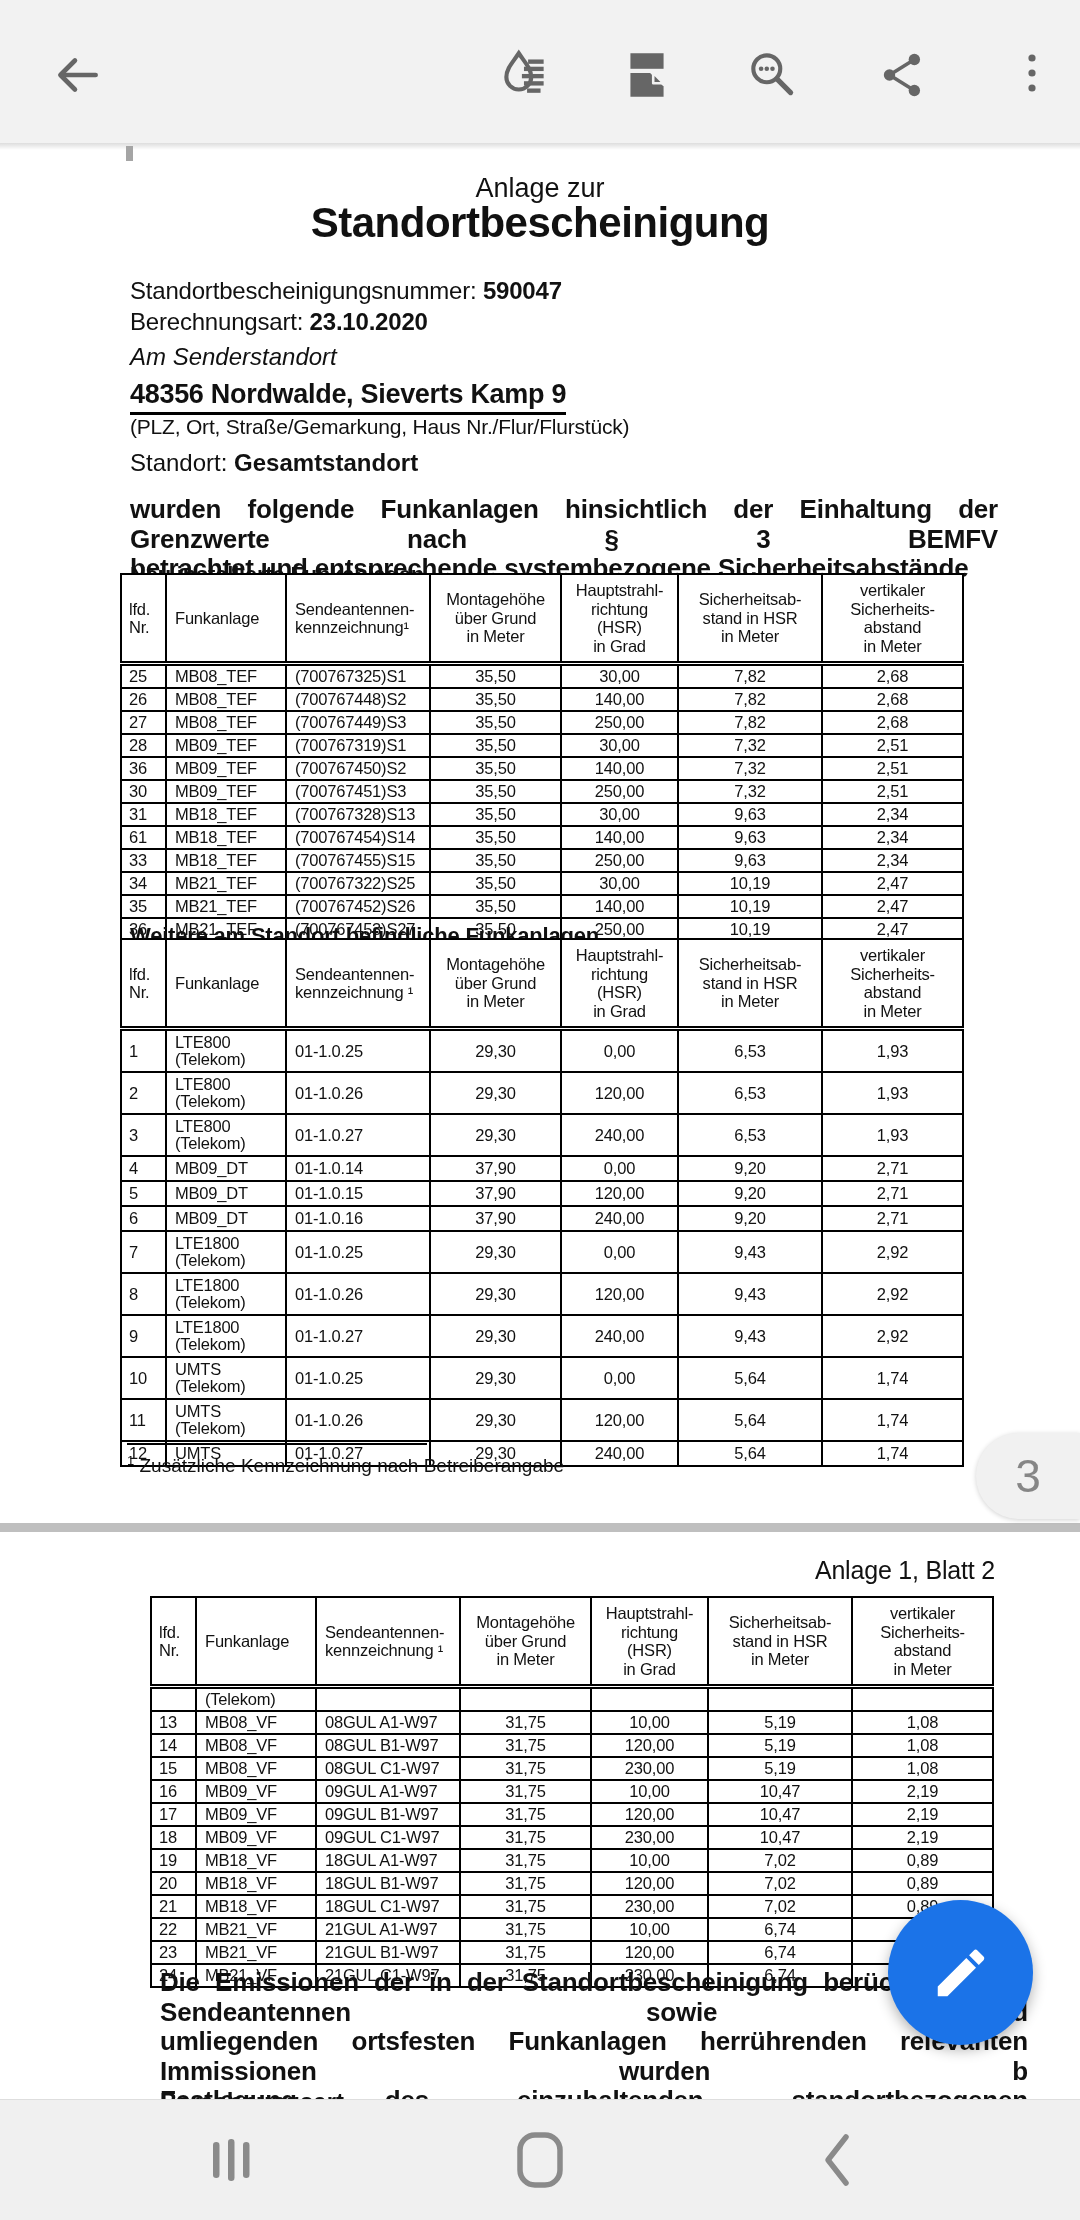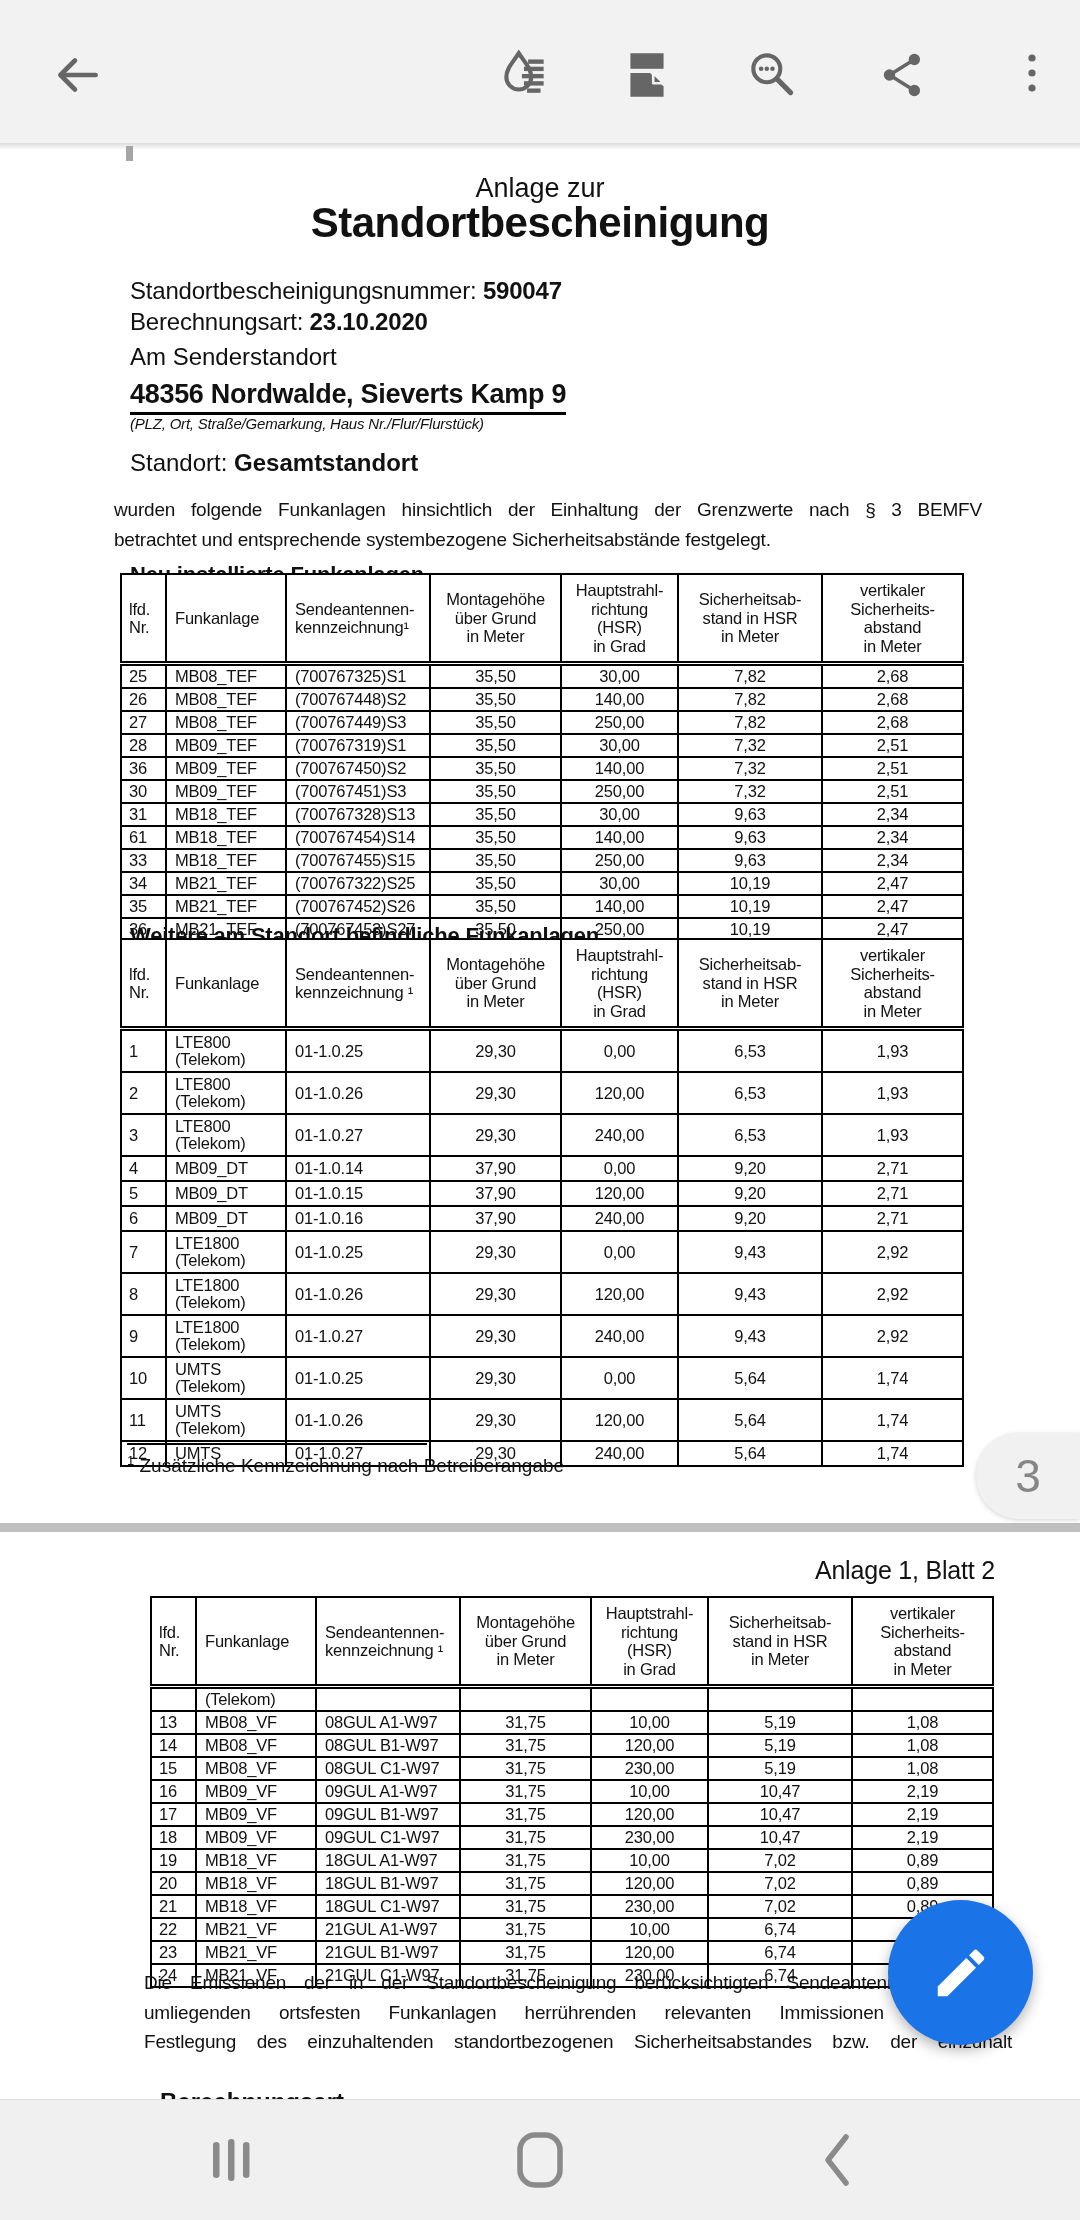--- a/index.html
+++ b/index.html
@@ -17,25 +17,25 @@
   .page{position:absolute;left:0;width:1080px;background:#fff;}
   .page1{top:143px;height:1380px;}
   .page2{top:1532px;height:568px;overflow:hidden;margin-left:30px;}
   .page-divider{position:absolute;top:1523px;left:0;width:1080px;height:9px;background:#bfbfbf;z-index:5;}
   .scroll-tick{position:absolute;top:146px;left:126px;width:7px;height:15px;background:#a5a5a5;z-index:31;}
   .abs{position:absolute;}
   .center{left:0;width:100%;text-align:center;}
   .h-small{top:30px;font-size:27px;}
   .h-title{top:56px;font-size:42px;font-weight:bold;letter-spacing:-0.5px;}
   .infoblock{top:132px;left:130px;font-size:24px;line-height:31px;letter-spacing:-0.2px;}
-  .sender{top:200px;left:130px;font-size:24px;}
+  .sender{top:200px;left:130px;font-size:24px;font-style:italic;}
   .address{top:236px;left:130px;font-size:27px;font-weight:bold;border-bottom:3px solid #000;padding-bottom:2px;letter-spacing:-0.3px;}
-  .addrnote{top:272px;left:130px;font-size:15px;letter-spacing:-0.2px;font-style:italic;}
+  .addrnote{top:272px;left:130px;font-size:21px;letter-spacing:-0.2px;}
   .standort{top:306px;left:130px;font-size:24px;}
-  .para{left:114px;width:868px;font-size:19px;line-height:29.5px;letter-spacing:-0.2px;}
+  .para{left:130px;width:868px;font-size:26px;line-height:29.5px;letter-spacing:-0.2px;font-weight:bold;}
   .intro{top:352px;}
   .jline{text-align:justify;text-align-last:justify;}
   .tbl-title{left:130px;font-size:22px;font-weight:bold;letter-spacing:-0.2px;}
   .t1-title{top:419px;}
   .t2-title{top:780px;}
   
   .doctable{position:absolute;left:120px;width:842px;border-collapse:collapse;table-layout:fixed;background:#fff;}
   .doctable th,.doctable td{border:2px solid #000;font-size:16.5px;line-height:17px;
     padding:2px 4px;text-align:center;vertical-align:middle;white-space:pre-line;letter-spacing:-0.2px;overflow:hidden;}
   .doctable thead th{font-weight:normal;line-height:18.5px;height:82px;border-bottom:5px double #000;}

